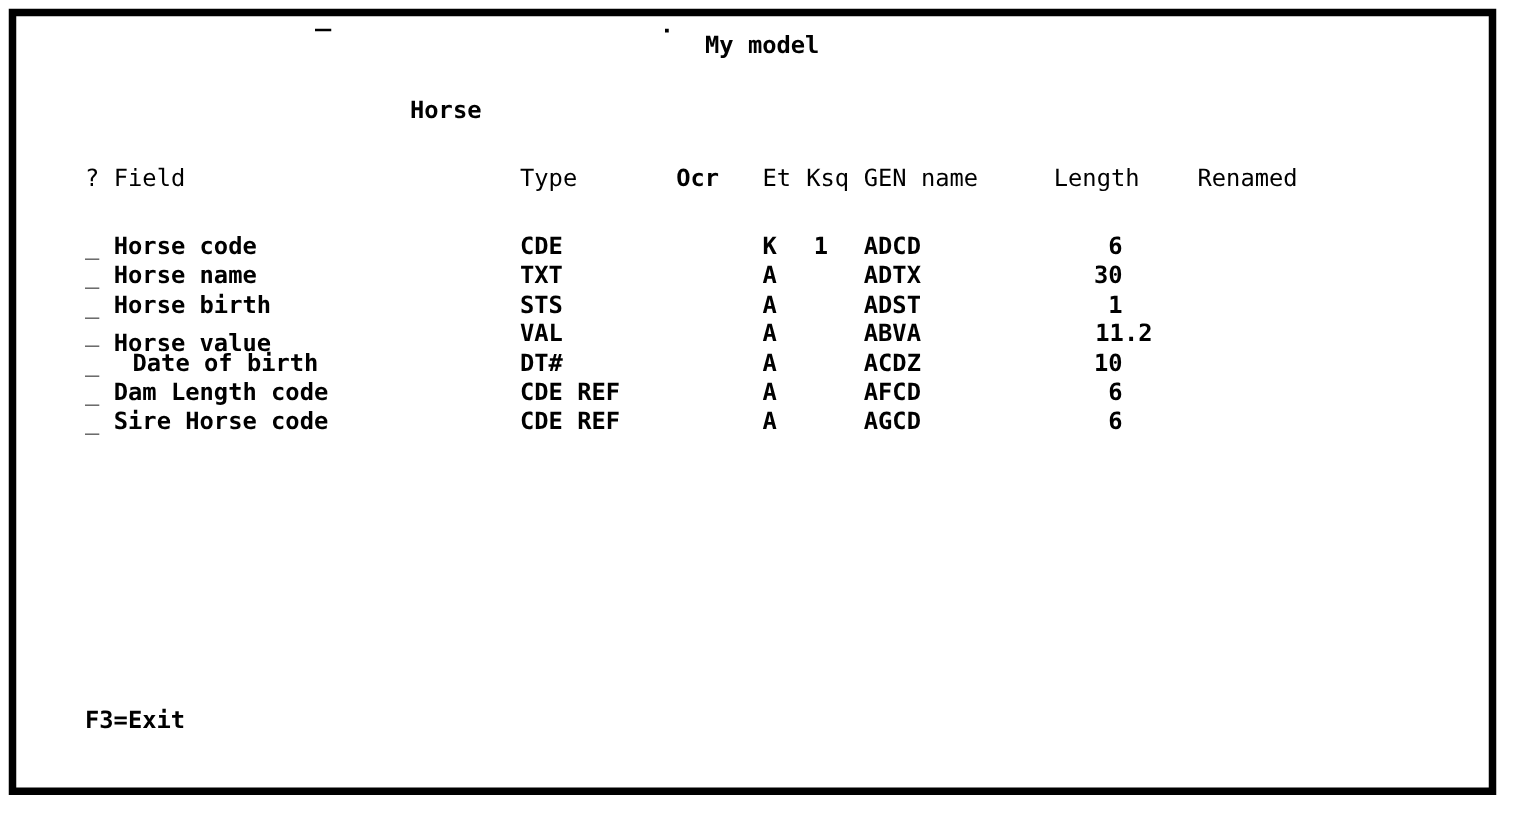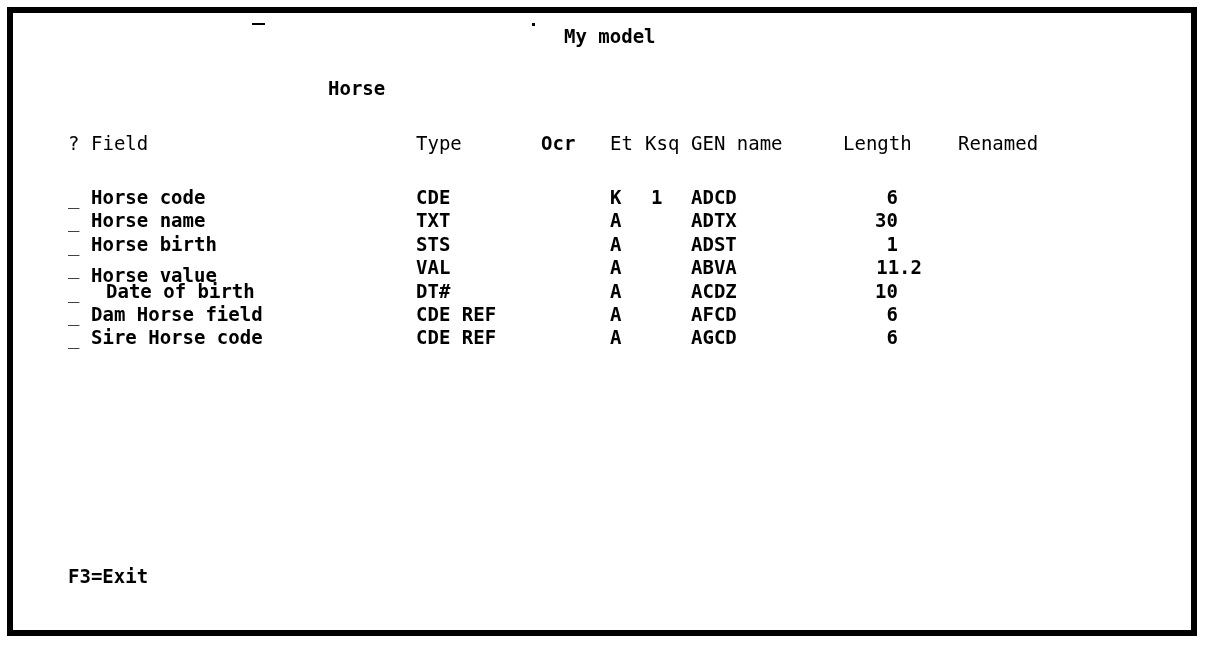--- a/index.html
+++ b/index.html
@@ -108,21 +108,21 @@
           <div class="cell bold" style="top: 243.2px; left: 597px;">A</div>
           <div class="cell bold" style="top: 243.2px; left: 678px;">ABVA</div>
           <div class="cell bold" style="top: 243.2px; left: 0px; width: 885px; text-align: right; margin-left: 24px;">11.2</div>
           <div class="cell norm" style="top: 266.6px; left: 55px;">_</div>
           <div class="cell bold" style="top: 266.6px; left: 93px;">Date of birth</div>
           <div class="cell bold" style="top: 266.6px; left: 403px;">DT#</div>
           <div class="cell bold" style="top: 266.6px; left: 597px;">A</div>
           <div class="cell bold" style="top: 266.6px; left: 678px;">ACDZ</div>
           <div class="cell bold" style="top: 266.6px; left: 0px; width: 885px; text-align: right;">10</div>
           <div class="cell norm" style="top: 290px; left: 55px;">_</div>
-          <div class="cell bold" style="top: 290px; left: 78px;">Dam Horse field</div>
+          <div class="cell bold" style="top: 290px; left: 78px;">Dam Length code</div>
           <div class="cell bold" style="top: 290px; left: 403px;">CDE REF</div>
           <div class="cell bold" style="top: 290px; left: 597px;">A</div>
           <div class="cell bold" style="top: 290px; left: 678px;">AFCD</div>
           <div class="cell bold" style="top: 290px; left: 0px; width: 885px; text-align: right;">6</div>
           <div class="cell norm" style="top: 313.4px; left: 55px;">_</div>
           <div class="cell bold" style="top: 313.4px; left: 78px;">Sire Horse code</div>
           <div class="cell bold" style="top: 313.4px; left: 403px;">CDE REF</div>
           <div class="cell bold" style="top: 313.4px; left: 597px;">A</div>
           <div class="cell bold" style="top: 313.4px; left: 678px;">AGCD</div>
           <div class="cell bold" style="top: 313.4px; left: 0px; width: 885px; text-align: right;">6</div>

